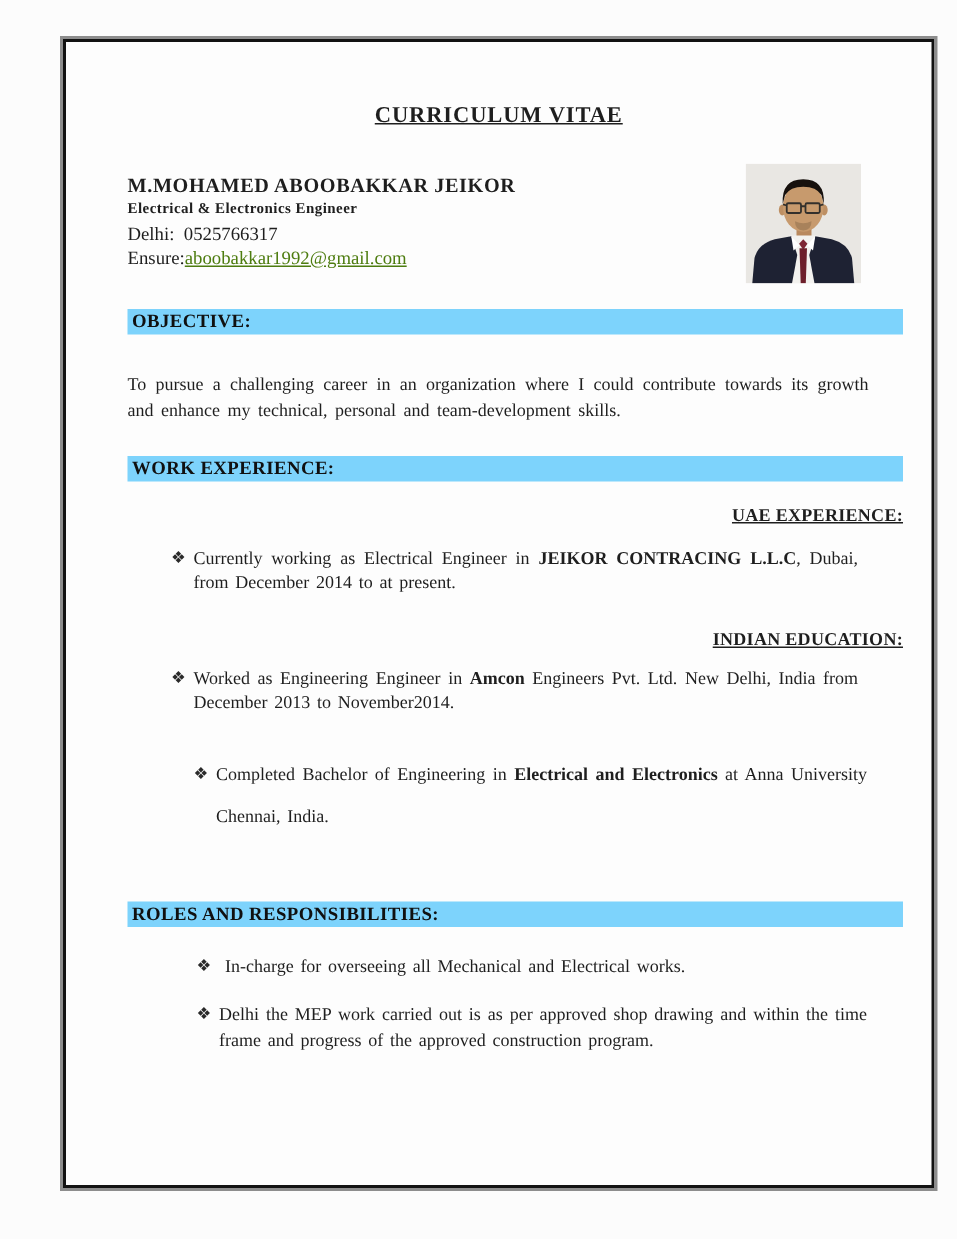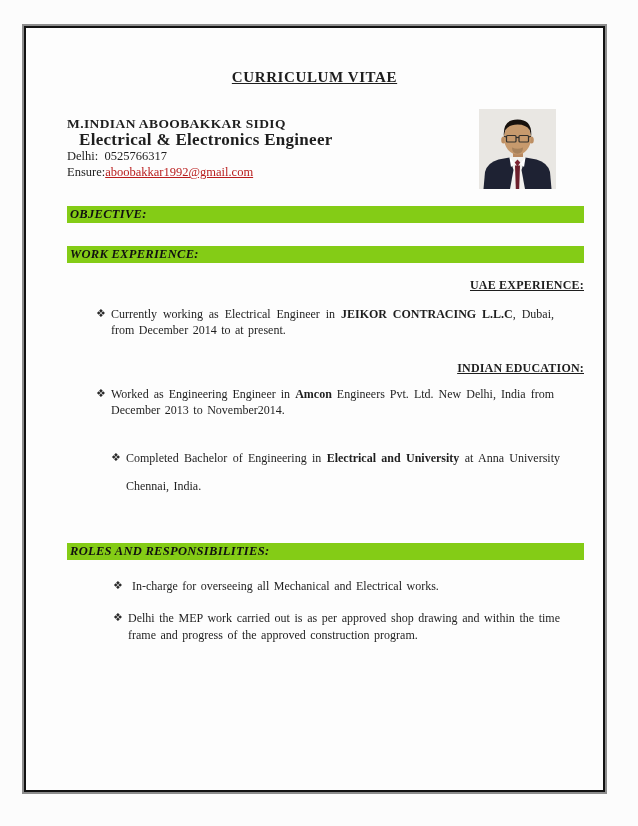--- a/index.html
+++ b/index.html
@@ -4,51 +4,50 @@
 <style>
   * { margin:0; padding:0; box-sizing:border-box; }
   html,body {
     width:638px; height:826px;
     background:#fcfcfc;
     font-family:"Liberation Serif", "DejaVu Serif", serif;
     color:#1e1e1e;
     overflow:hidden;
   }
   .page {
-    position:absolute; left:24px; top:26px;
+    position:absolute; left:42px; top:26px;
     width:581px; height:766px;
     background:#fdfdfd;
     border:2px solid #121212;
     outline:2px solid #8d8d8d;
   }
   .content {
     position:relative; width:100%; height:100%;
     padding:40px 19px 0 41px;
   }
   .title {
     text-align:center; margin-right:22px;
     font-size:15px; font-weight:bold; letter-spacing:0.6px;
     line-height:18px;
   }
   .title span { text-decoration:underline; }
   .id-block { margin-top:30px; }
   .name  { font-size:13.5px; font-weight:bold; letter-spacing:0.4px; line-height:16px; }
-  .role  { font-size:17px; font-weight:bold; letter-spacing:0.3px; line-height:16px;margin-left:12px; }
+  .role  { font-size:10px; font-weight:bold; letter-spacing:0.3px; line-height:16px; }
   .line  { font-size:12.5px; line-height:16px; }
-  .email-link { color:#b91c1c; text-decoration:underline; cursor:pointer; }
+  .email-link { color:#4d7c0f; text-decoration:underline; cursor:pointer; }
   .photo {
     position:absolute; top:81px; right:47px;
     width:77px; height:80px; overflow:hidden;
   }
   .bar {
-    background:#84cc16; color:#101010;
+    background:#7dd3fc; color:#101010;
     height:17px; line-height:17px;
     font-size:12.5px; font-weight:bold; letter-spacing:0.3px;
     padding-left:3px;
-    font-style:italic;
   }
   .bar-objective { margin-top:26px; }
   .bar-work      { margin-top:23px; }
   .bar-education { margin-top:29px; }
   .bar-roles     { margin-top:43px; }
   .para {
     font-size:12px; line-height:16.5px;
     text-align:justify; margin-right:23px; word-spacing:2px;
   }
   .objective-para { margin-top:25px; }
@@ -77,21 +76,21 @@
 <body>
 
 <div class="page">
   <div class="content">
 
     <div class="title">
       <span>CURRICULUM VITAE</span>
     </div>
 
     <div class="id-block">
-      <div class="name">M.INDIAN ABOOBAKKAR SIDIQ</div>
+      <div class="name">M.MOHAMED ABOOBAKKAR JEIKOR</div>
       <div class="role">Electrical &amp; Electronics Engineer</div>
       <div class="line"><span>Delhi:</span>&nbsp;&nbsp;<span>0525766317</span></div>
       <div class="line"><span>Ensure:</span><a class="email-link">aboobakkar1992@gmail.com</a></div>
     </div>
 
     <div class="photo">
       <svg width="77" height="80" viewBox="0 0 77 80">
         <rect width="77" height="80" fill="#e9e7e3"></rect>
         <rect x="34" y="38" width="10" height="14" fill="#b9895e"></rect>
         <ellipse cx="24.5" cy="31" rx="2.3" ry="3.6" fill="#bd8f63"></ellipse>
@@ -110,38 +109,39 @@
         <path d="M35.7 53.5 L38.5 57.5 L41.3 53.5 L38.5 50.5 Z" fill="#7d2533"></path>
         <path d="M36 56.5 L41 56.5 L40.2 80 L36.8 80 Z" fill="#6d1f2b"></path>
         <path d="M4.5 80 L6 63 Q8.5 53.5 19.5 50.5 L30.5 48.5 L34.5 61 L31 80 Z" fill="#1e2233"></path>
         <path d="M72.5 80 L71 63 Q68.5 53.5 57.5 50.5 L46.5 48.5 L42.5 61 L46 80 Z" fill="#1e2233"></path>
         <path d="M30.5 48.5 L36 54.5 L32 58 Z" fill="#ffffff"></path>
         <path d="M46.5 48.5 L41 54.5 L45 58 Z" fill="#ffffff"></path>
       </svg>
     </div>
 
     <div class="bar bar-objective">OBJECTIVE:</div>
+    <p class="para objective-para">To pursue a challenging career in an organization where I could contribute towards its growth and enhance my technical, personal and team-development skills.</p>
 
     <div class="bar bar-work">WORK EXPERIENCE:</div>
 
     <div class="subhead subhead-uae">UAE EXPERIENCE:</div>
     <div class="bullet bullet-uae">
       <span class="glyph">❖</span>
       <span class="btext"><span>Currently working as Electrical Engineer in </span><b>JEIKOR CONTRACING L.L.C</b><span>, Dubai, from December 2014 to at present.</span></span>
     </div>
 
     <div class="subhead subhead-indian">INDIAN EDUCATION:</div>
     <div class="bullet bullet-indian">
       <span class="glyph">❖</span>
       <span class="btext"><span>Worked as Engineering Engineer in </span><b>Amcon</b><span> Engineers Pvt. Ltd. New Delhi, India from December 2013 to November2014.</span></span>
     </div>
 
     <div class="bullet bullet-edu">
       <span class="glyph">❖</span>
-      <span class="btext"><span>Completed Bachelor of Engineering in </span><b>Electrical and University</b><span> at Anna University Chennai, India.</span></span>
+      <span class="btext"><span>Completed Bachelor of Engineering in </span><b>Electrical and Electronics</b><span> at Anna University Chennai, India.</span></span>
     </div>
 
     <div class="bar bar-roles">ROLES AND RESPONSIBILITIES:</div>
     <div class="bullet bullet-role1">
       <span class="glyph">❖</span>
       <span class="btext">In-charge for overseeing all Mechanical and Electrical works.</span>
     </div>
     <div class="bullet bullet-role2">
       <span class="glyph">❖</span>
       <span class="btext">Delhi the MEP work carried out is as per approved shop drawing and within the time frame and progress of the approved construction program.</span>

